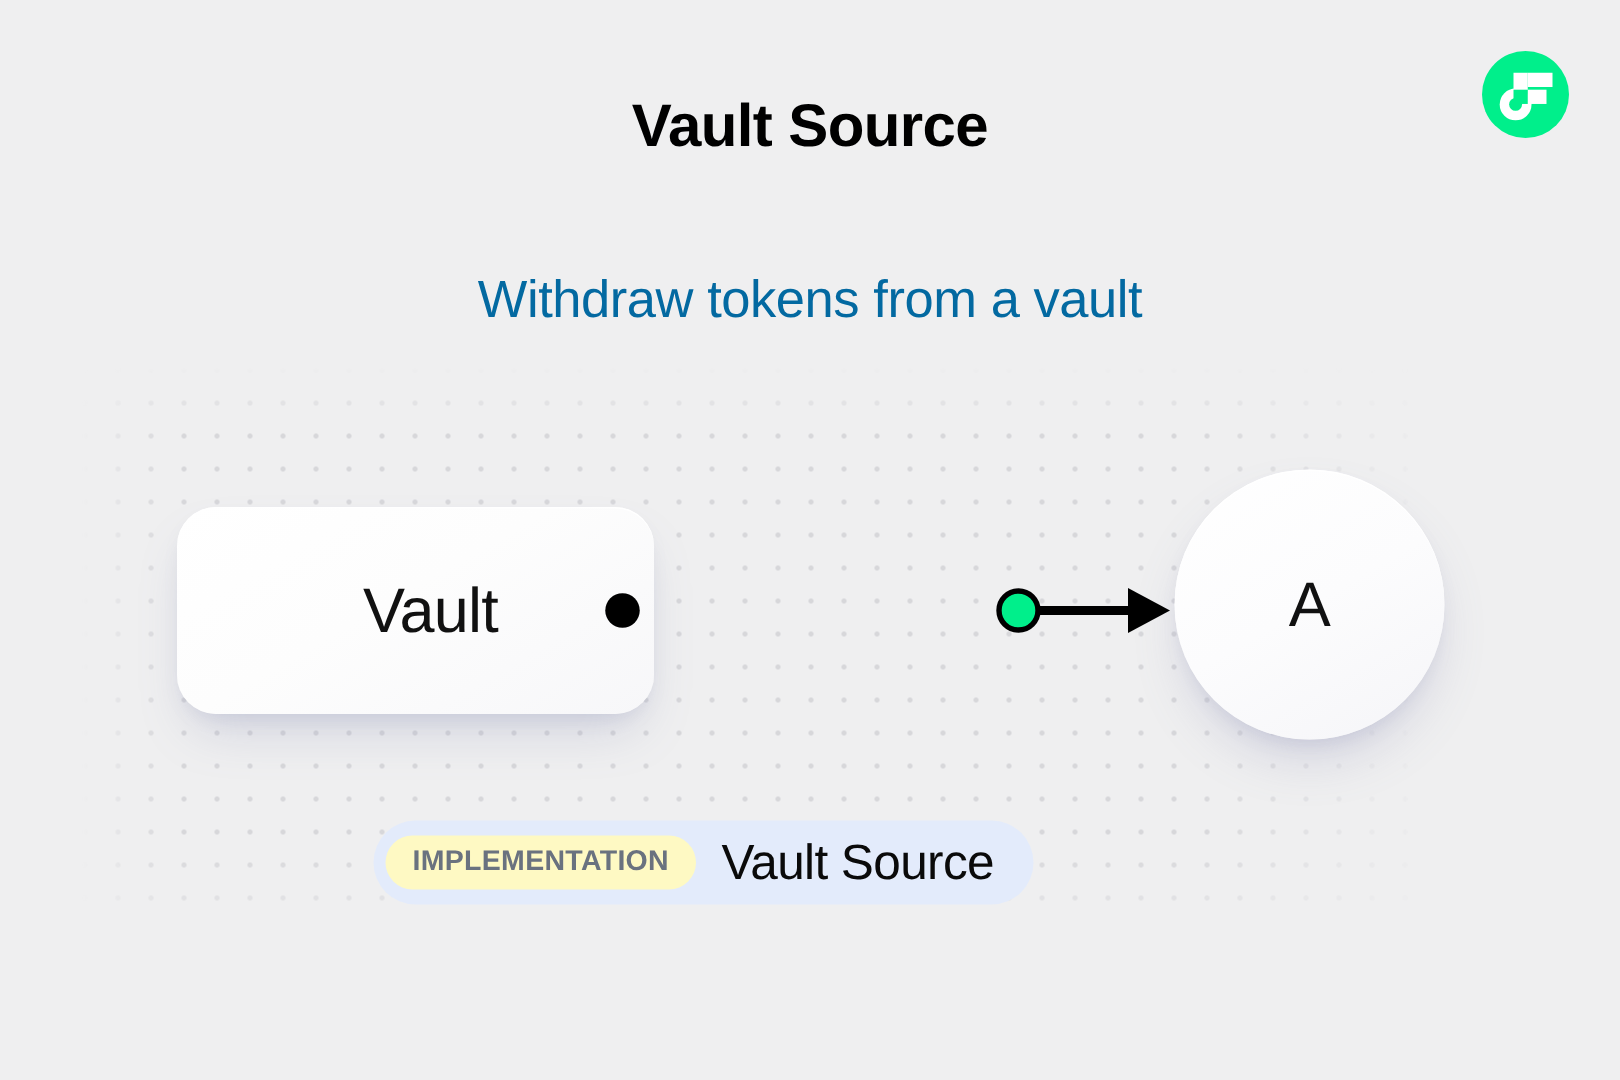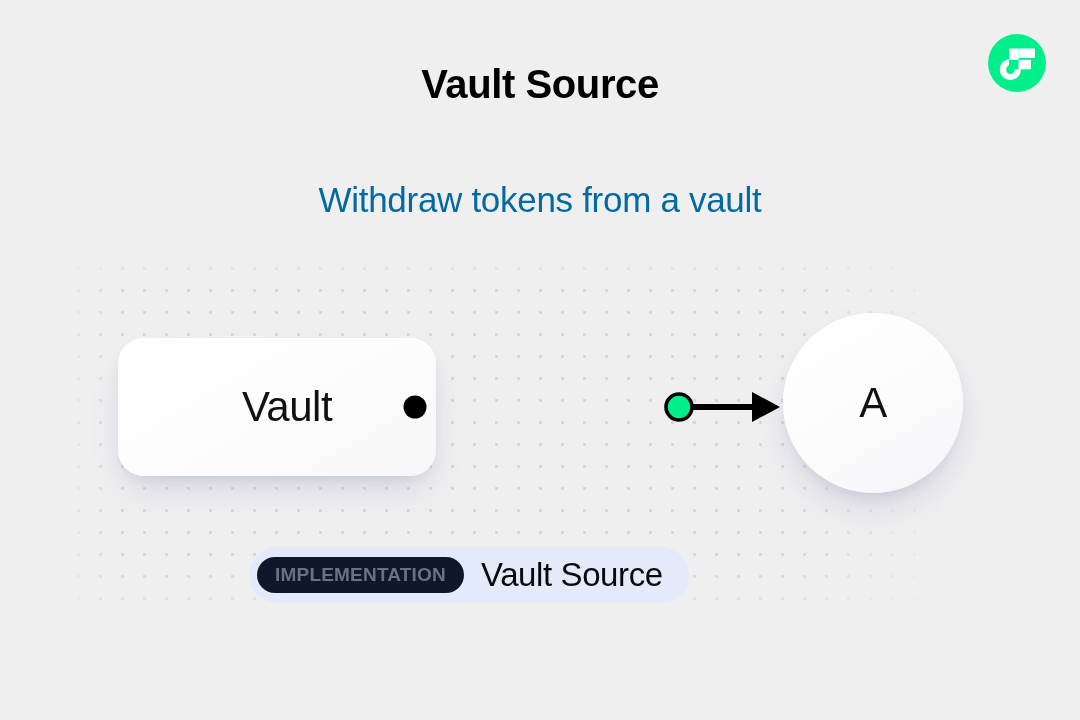--- a/index.html
+++ b/index.html
@@ -140,21 +140,21 @@
     top: 547px;
     height: 56px;
     background: #e3ebfb;
     border-radius: 28px;
     display: flex;
     align-items: center;
     padding: 0 26px 0 8px;
     box-sizing: border-box;
   }
   #impl-chip {
-    background: #0f172a;
+    background: #fef9c3;
     border-radius: 18px;
     height: 36px;
     display: flex;
     align-items: center;
     padding: 0 18px;
     box-sizing: border-box;
   }
   #impl-chip-label {
     font-size: 19px;
     font-weight: bold;

